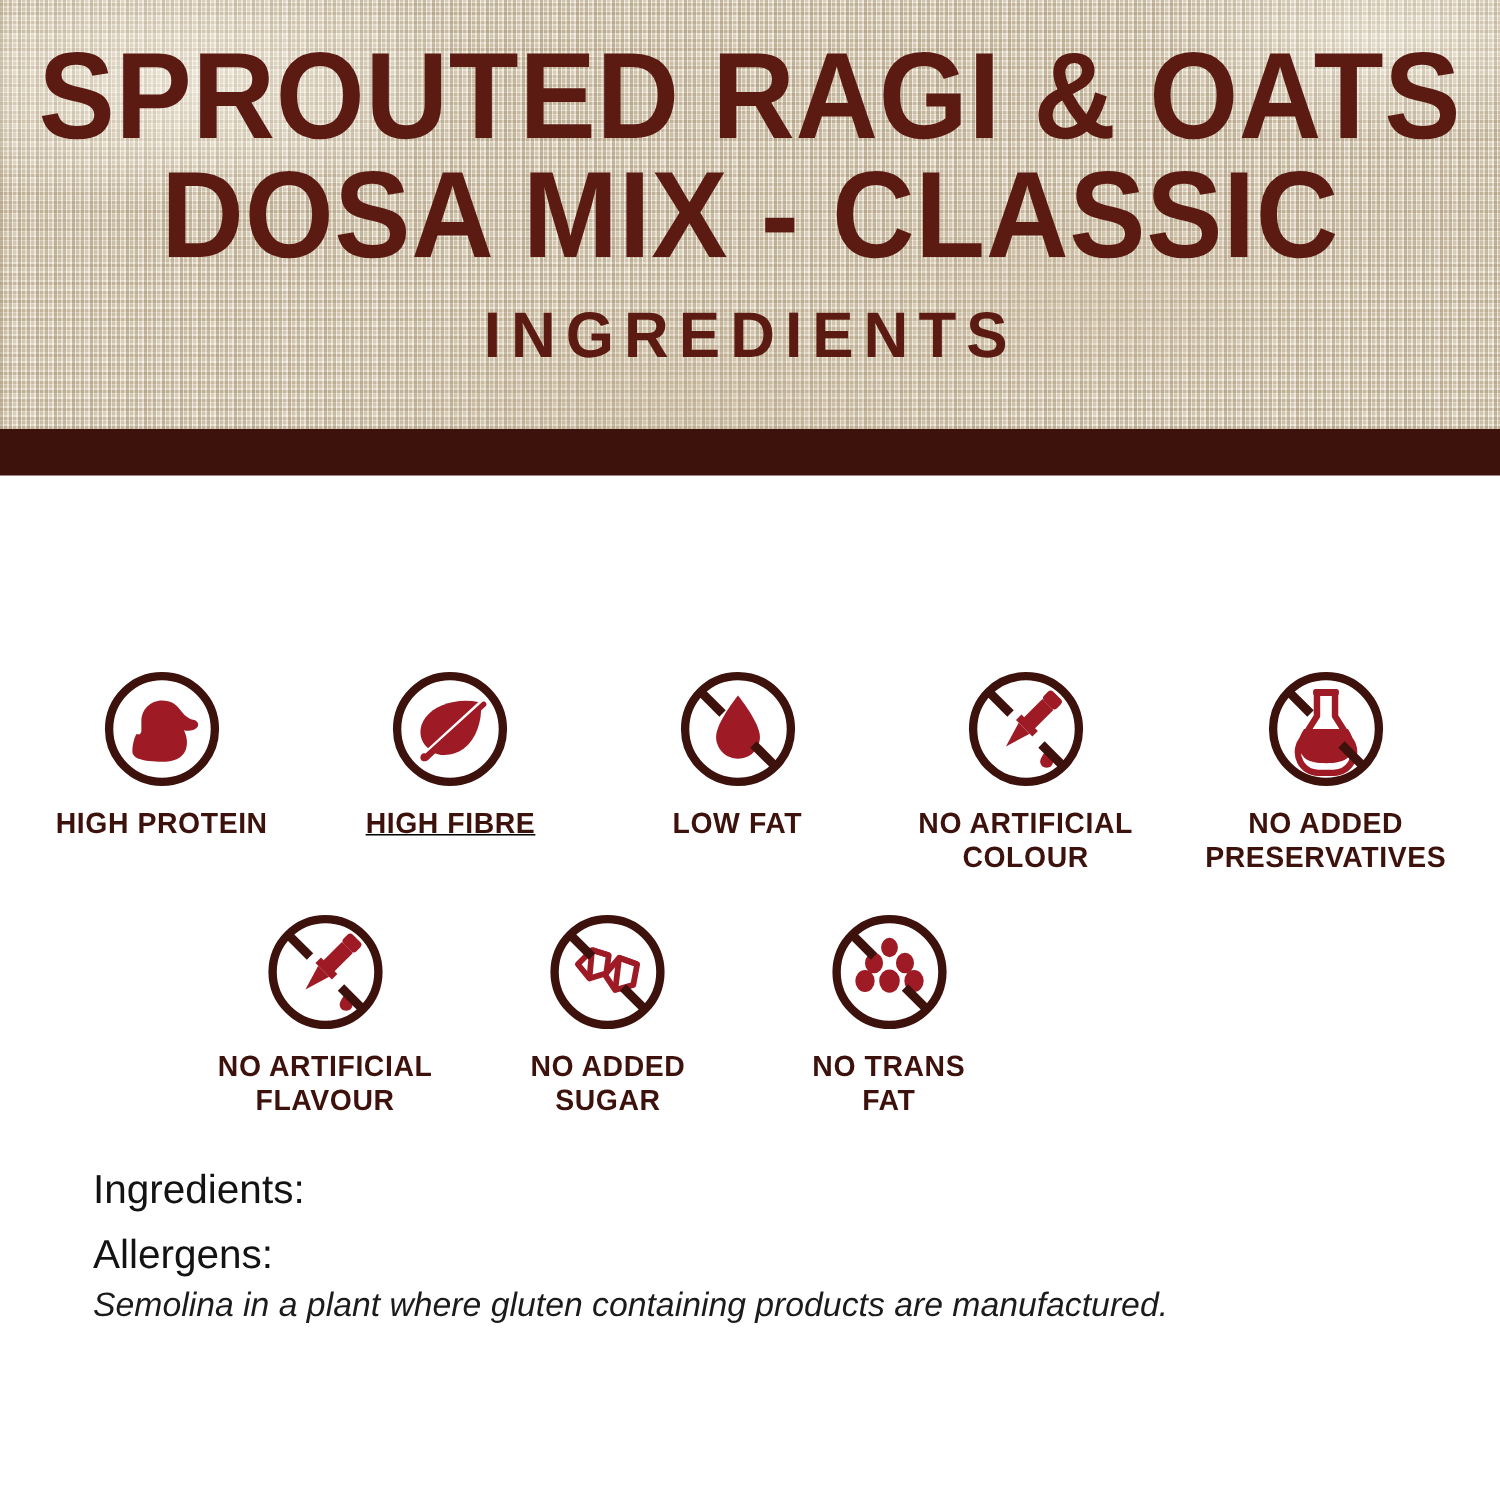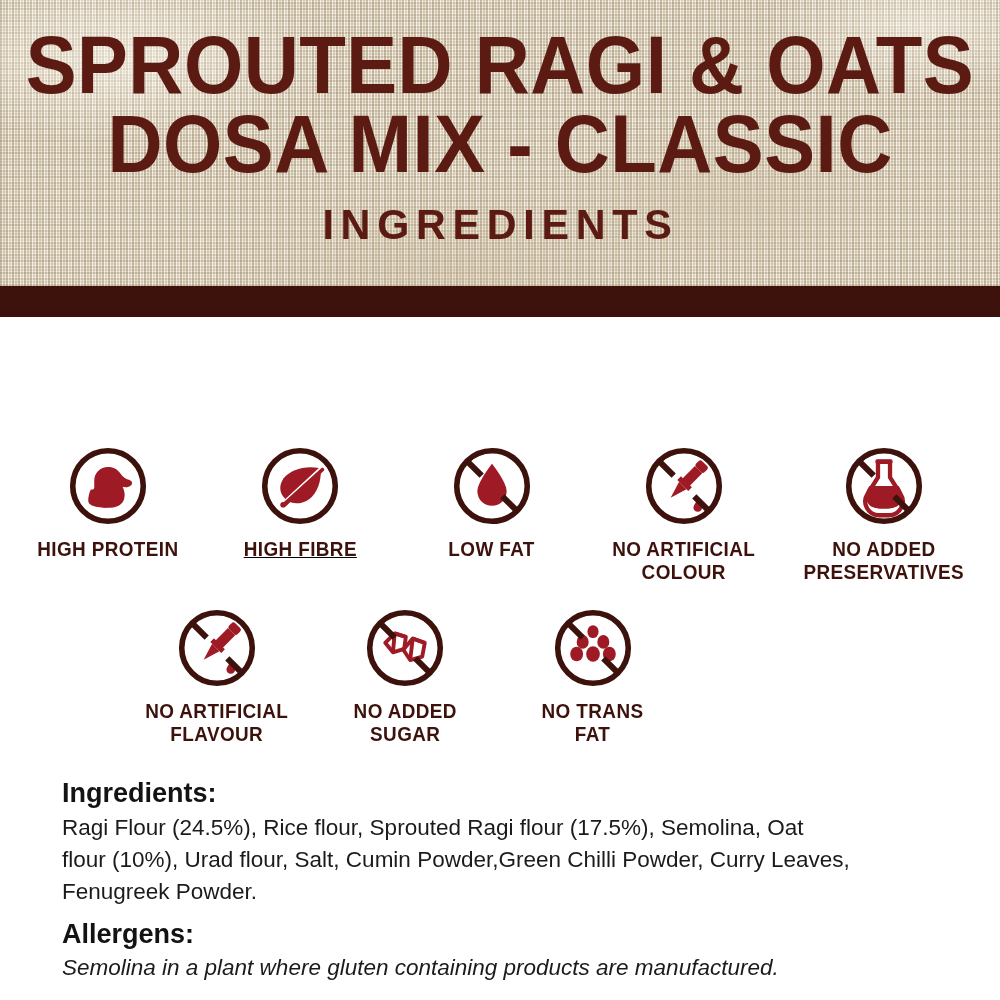--- a/index.html
+++ b/index.html
@@ -138,21 +138,21 @@
   
   .info-block {
     position: absolute;
     left: 62px;
     top: 778px;
     width: 880px;
   }
   .info-heading {
     color: #131313;
     font-family: "Liberation Sans Narrow", "Liberation Sans", sans-serif;
-    font-weight: 700;
+    font-weight: 400;
     font-size: 27px;
     letter-spacing: 0px;
     line-height: 1.18;
   }
   .info-body {
     color: #1b1b1b;
     font-family: "Liberation Sans Narrow", "Liberation Sans", sans-serif;
     font-weight: 400;
     font-size: 22.5px;
     line-height: 1.42;
@@ -282,16 +282,15 @@
         <line x1="21" y1="21" x2="38" y2="38" stroke="#3d120c" stroke-width="7"></line>
         <line x1="62" y1="62" x2="79" y2="79" stroke="#3d120c" stroke-width="7"></line>
       </svg>
       <div class="badge-label">NO TRANS
 FAT</div>
     </div>
   </div>
 
 <div class="info-block">
   <div class="info-heading">Ingredients:</div>
-  <div class="info-body">Ragi Flour (24.5%), Rice flour, Sprouted Ragi flour (17.5%), Semolina, Oat flour (10%), Urad flour, Salt, Cumin Powder,Green Chilli Powder, Curry Leaves, Fenugreek Powder.</div>
   <div class="info-heading info-heading-2">Allergens:</div>
   <div class="info-body info-body-italic">Semolina in a plant where gluten containing products are manufactured.</div>
 </div>
 
 </body></html>

